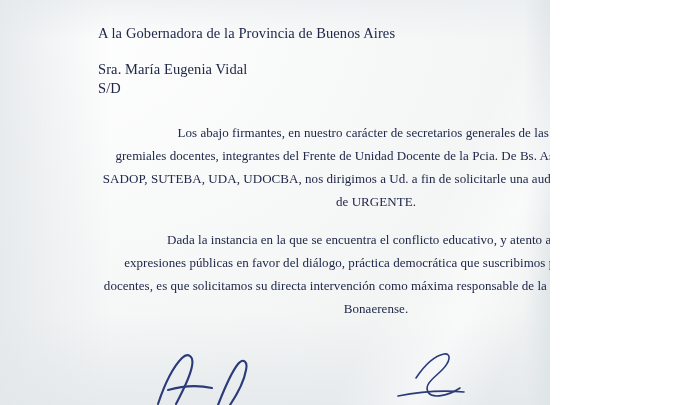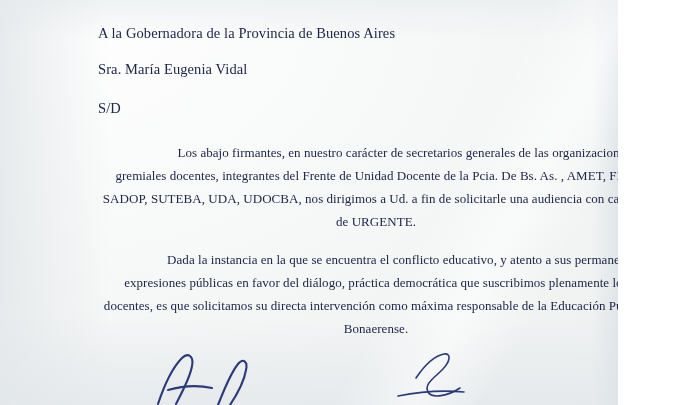--- a/index.html
+++ b/index.html
@@ -8,21 +8,21 @@
   }
   body {
     width: 690px;
     height: 405px;
     overflow: hidden;
     background: #ffffff;
     font-family: "Liberation Serif", serif;
   }
   #page {
     position: relative;
-    width: 618px;
+    width: 550px;
     height: 405px;
     background:
       radial-gradient(ellipse at 8% 4%, #ffffff 0%, #f7f8f8 45%, #eef0f0 100%);
     overflow: hidden;
   }
   
   .paper-shade-left {
     position: absolute;
     left: 0; top: 0;
     width: 110px; height: 405px;
@@ -59,21 +59,21 @@
     color: #1d2540;
   }
 
   .addr-line {
     font-size: 14.5px;
     line-height: 1.35;
     color: #20284a;
     margin-bottom: 16px;
     letter-spacing: 0.1px;
   }
-  .addr-line.second { margin-bottom: 20px; }
+  .addr-line.second { margin-bottom: 0; }
   .addr-line.third  { margin-bottom: 22px; }
 
   .para {
     font-size: 13px;
     line-height: 23px;
     color: #20284a;
     margin: 0 0 15px 0;
     text-indent: 56px;
     text-align: center;
     letter-spacing: 0.05px;

